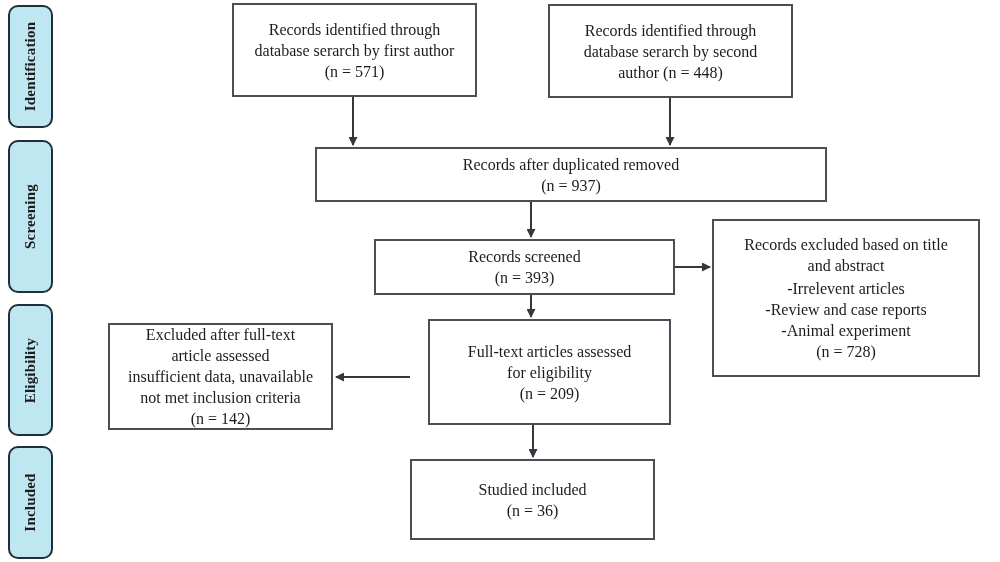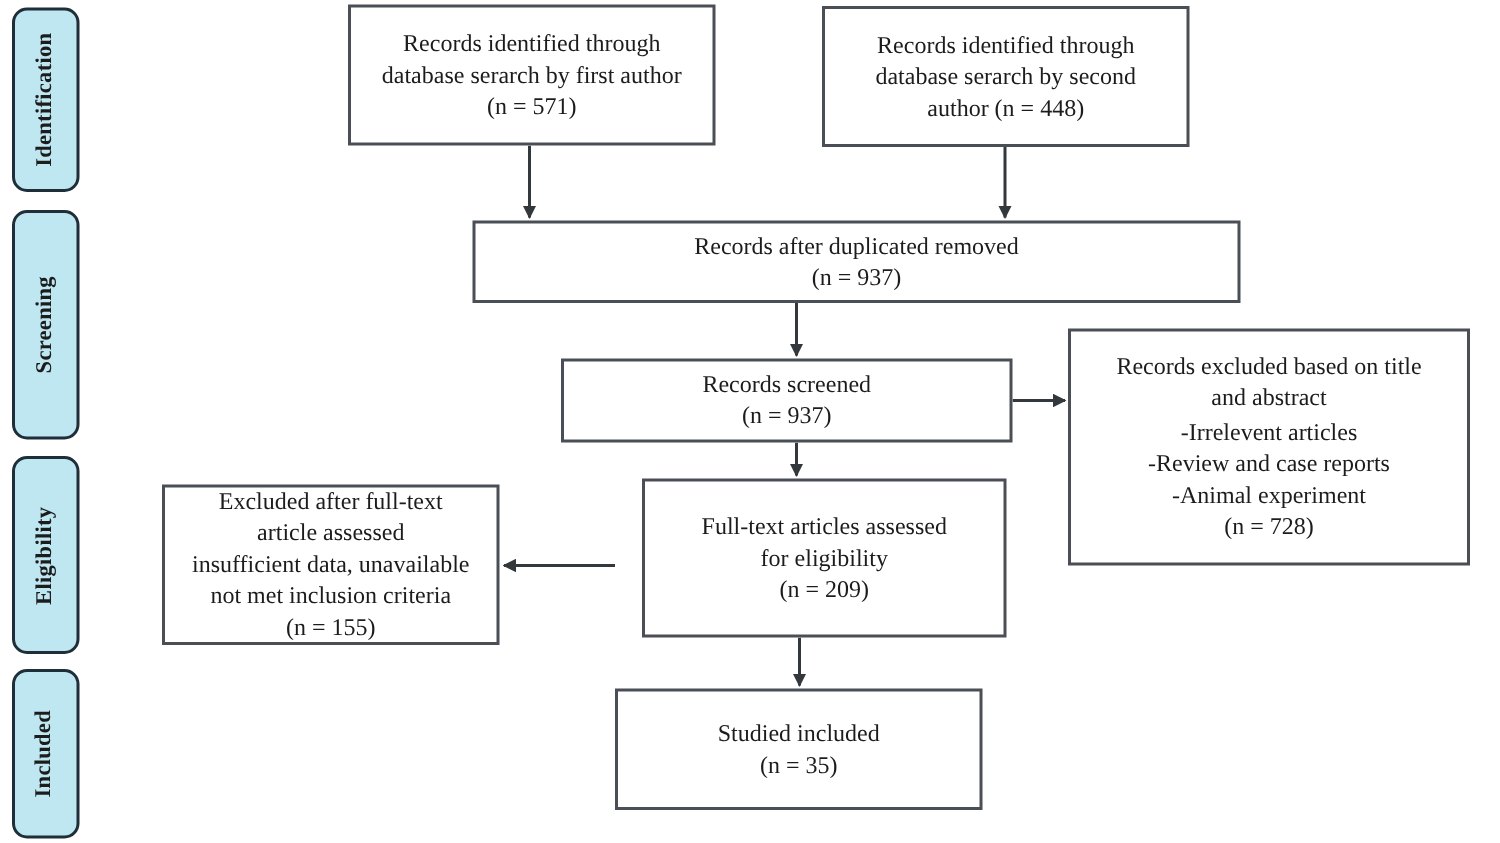--- a/index.html
+++ b/index.html
@@ -107,44 +107,44 @@
 author (n = 448)</div>
   </div>
 
   <div class="box" style="left:315px; top:147px; width:512px; height:55px;">
     <div class="box-text">Records after duplicated removed
 (n = 937)</div>
   </div>
 
   <div class="box" style="left:374px; top:239px; width:301px; height:56px;">
     <div class="box-text">Records screened
-(n = 937)</div>
+(n = 393)</div>
   </div>
 
   <div class="box" style="left:712px; top:219px; width:268px; height:158px;">
     <div class="box-text">Records excluded based on title
 and abstract</div>
     <div class="box-text" style="margin-top:2px;text-align:center;">-Irrelevent articles
 -Review and case reports
 -Animal experiment
 (n = 728)</div>
   </div>
 
   <div class="box" style="left:108px; top:323px; width:225px; height:107px;">
     <div class="box-text">Excluded after full-text
 article assessed
 insufficient data, unavailable
 not met inclusion criteria
-(n = 155)</div>
+(n = 142)</div>
   </div>
 
   <div class="box" style="left:410px; top:319px; width:243px; height:106px;margin-left:18px;">
     <div class="box-text">Full-text articles assessed
 for eligibility
 (n = 209)</div>
   </div>
 
   <div class="box" style="left:410px; top:459px; width:245px; height:81px;">
     <div class="box-text">Studied included
-(n = 35)</div>
+(n = 36)</div>
   </div>
 
 </div>
 
 </body></html>

